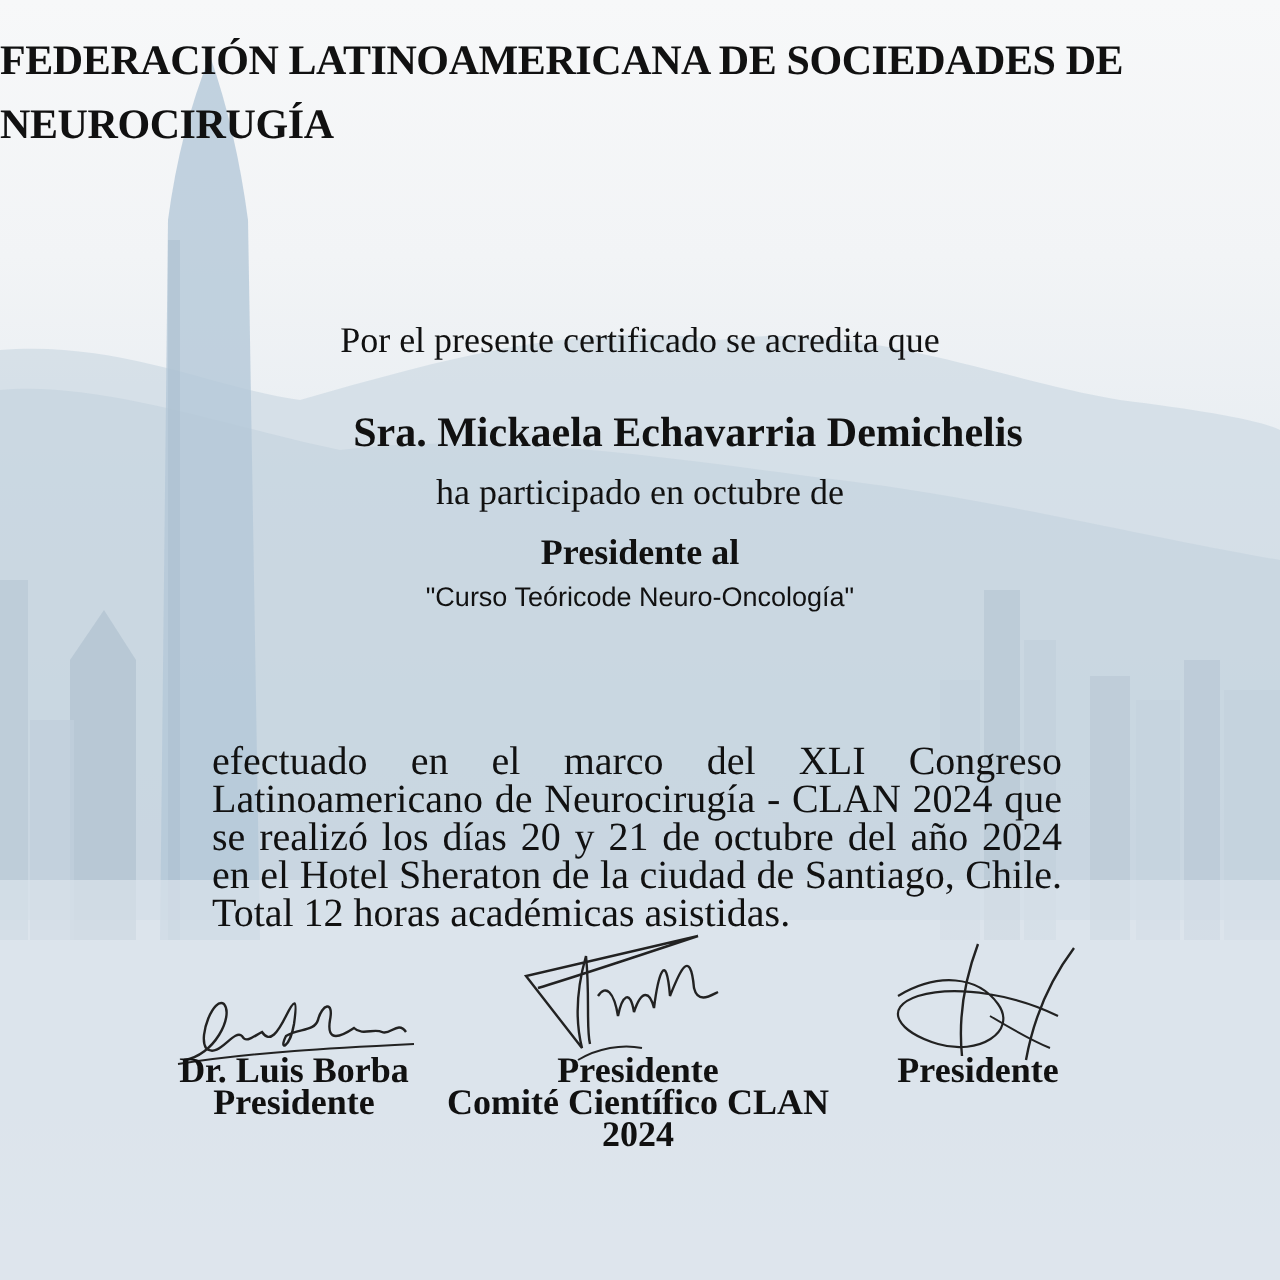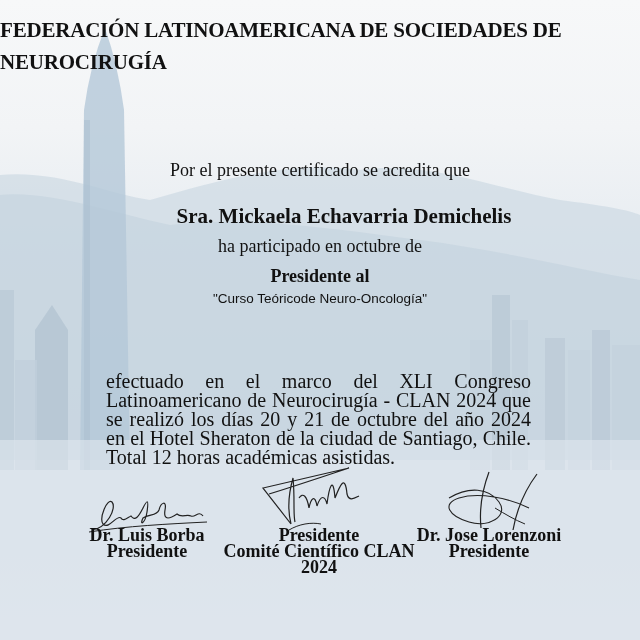--- a/index.html
+++ b/index.html
@@ -89,17 +89,16 @@
   </div>
 
   <div class="sig" style="left:389px;">
     <svg width="120" height="70" style="left:40px; top:-10px;" viewBox="0 0 120 70">
       <path d="M60 4 C54 20 50 40 52 60" stroke="#222" stroke-width="1.2" fill="none"></path>
       <path d="M20 30 C40 18 60 20 70 34 C80 48 60 60 40 54 C20 48 12 36 30 30 C50 24 80 30 100 40" stroke="#222" stroke-width="1.1" fill="none"></path>
       <path d="M108 6 C96 22 88 40 84 62" stroke="#222" stroke-width="1.2" fill="none"></path>
       <path d="M66 40 C76 46 86 52 96 56" stroke="#222" stroke-width="1" fill="none"></path>
     </svg>
     <div class="sig-text">
-      <span class="name-l">Dr. Jose Lorenzoni</span>
       <span class="t1">Presidente</span>
     </div>
   </div>
 </div>
 
 </body></html>

